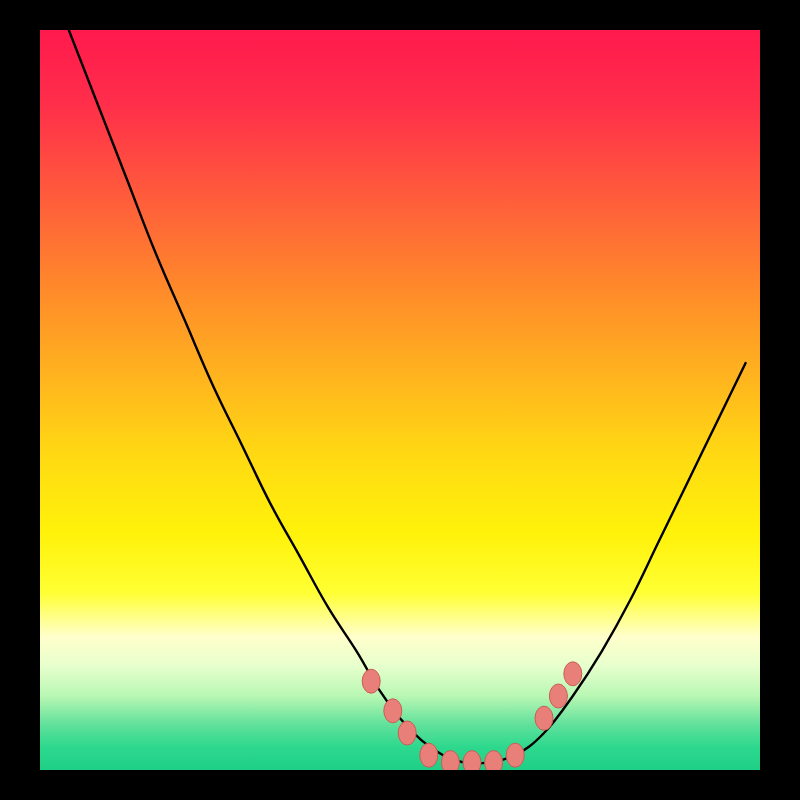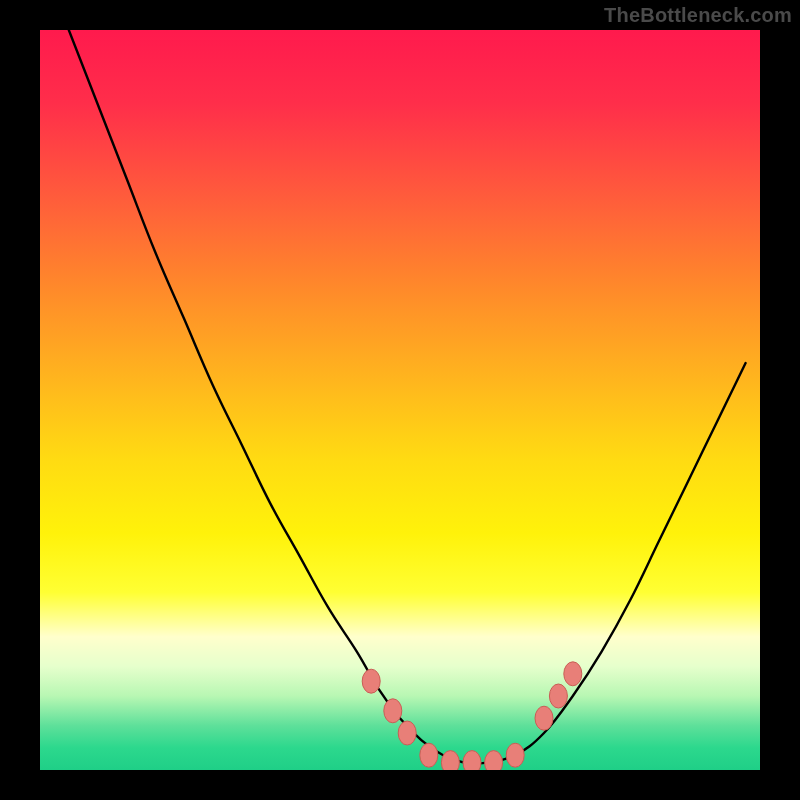--- a/index.html
+++ b/index.html
@@ -72,14 +72,13 @@
           <ellipse cx="410.40" cy="732.60" rx="9" ry="12" fill="#e87f78" stroke="#c95d55" stroke-width="1"></ellipse>
           <ellipse cx="432.00" cy="732.60" rx="9" ry="12" fill="#e87f78" stroke="#c95d55" stroke-width="1"></ellipse>
           <ellipse cx="453.60" cy="732.60" rx="9" ry="12" fill="#e87f78" stroke="#c95d55" stroke-width="1"></ellipse>
           <ellipse cx="475.20" cy="725.20" rx="9" ry="12" fill="#e87f78" stroke="#c95d55" stroke-width="1"></ellipse>
           <ellipse cx="504.00" cy="688.20" rx="9" ry="12" fill="#e87f78" stroke="#c95d55" stroke-width="1"></ellipse>
           <ellipse cx="518.40" cy="666.00" rx="9" ry="12" fill="#e87f78" stroke="#c95d55" stroke-width="1"></ellipse>
           <ellipse cx="532.80" cy="643.80" rx="9" ry="12" fill="#e87f78" stroke="#c95d55" stroke-width="1"></ellipse>
         </g>
     </svg>
   </div>
-  <div class="watermark">TheBottleneck.com</div>
 </div>
 
 </body></html>

